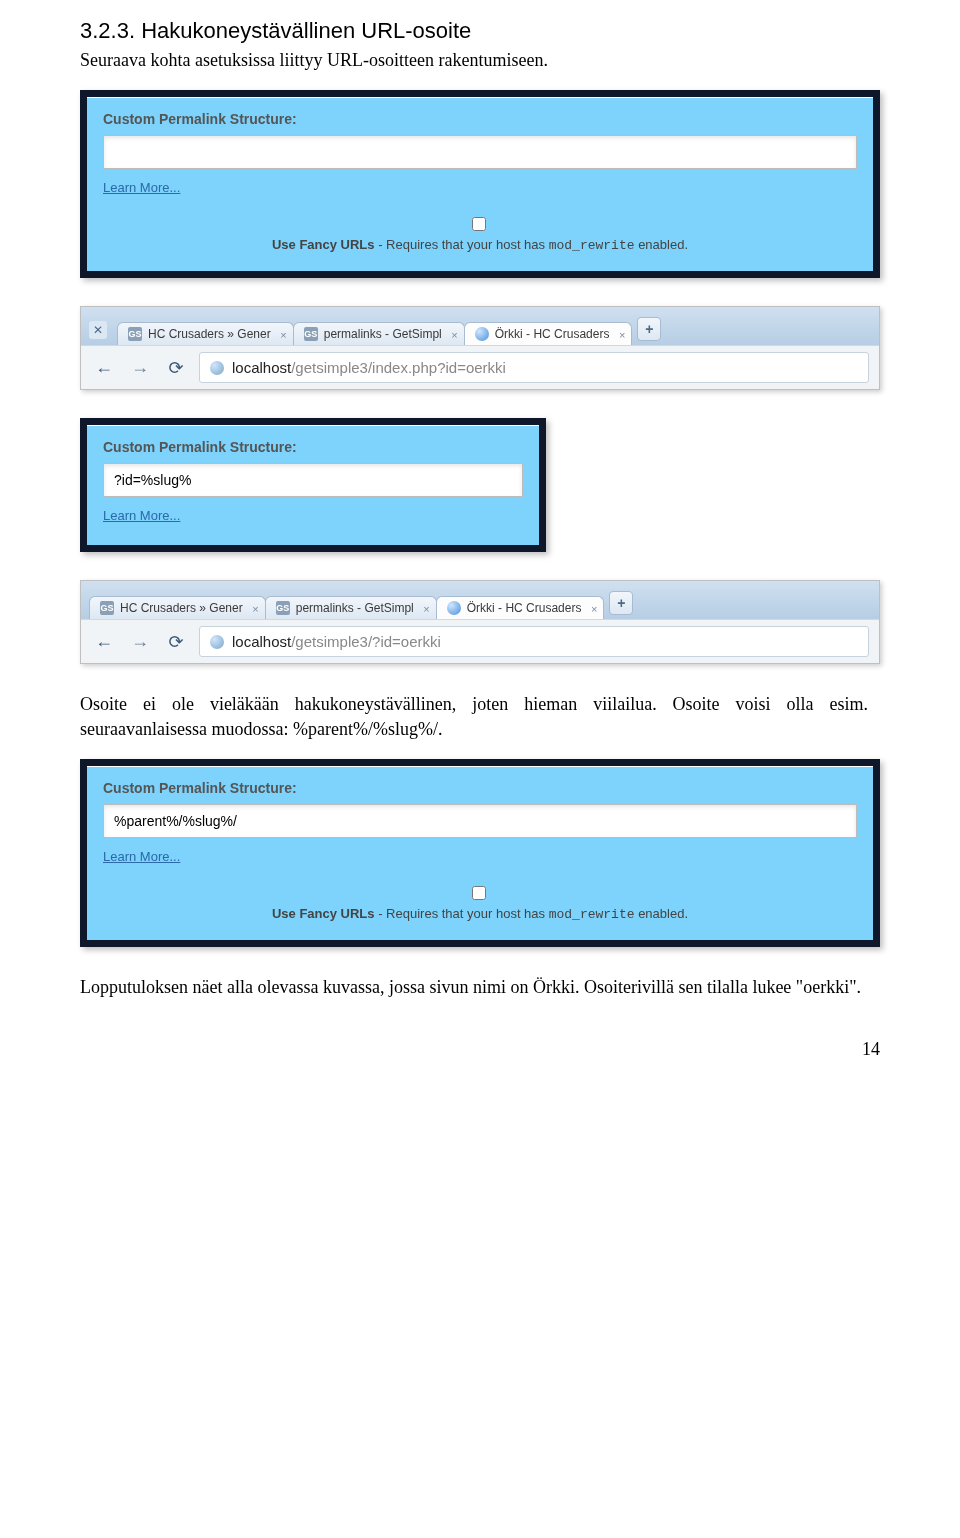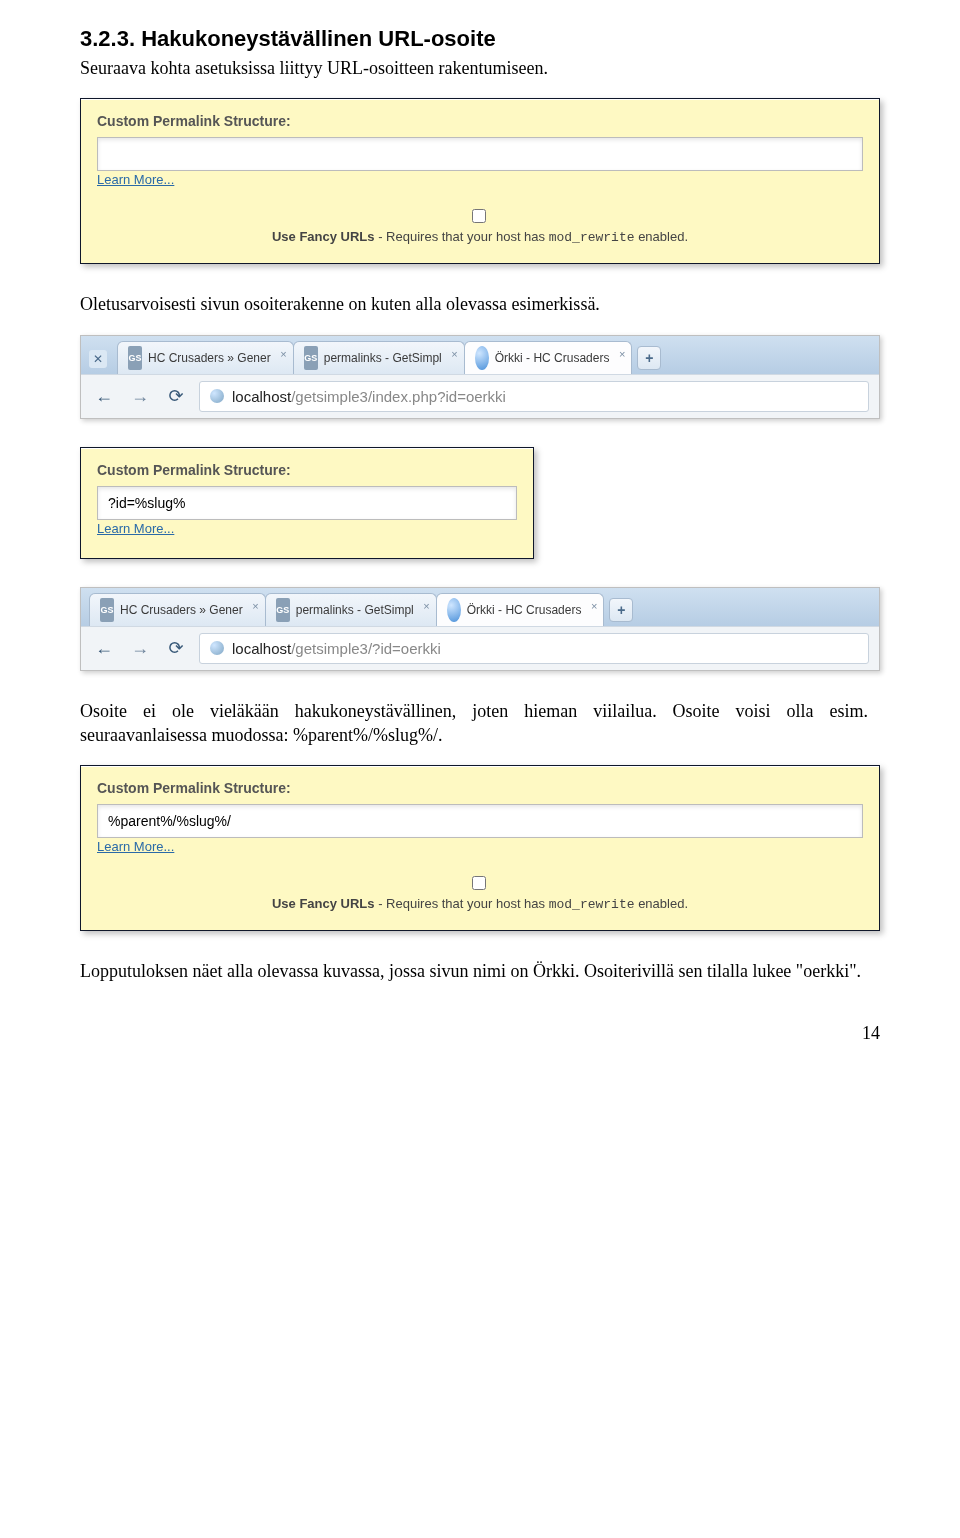--- a/index.html
+++ b/index.html
@@ -10,33 +10,33 @@
     color: #000;
     background: #fff;
     width: 960px;
   }
   .page {
     padding: 10px 80px 20px 80px;
   }
   h3.section-heading {
     font-family: Arial, Helvetica, sans-serif;
     font-size: 22px;
-    font-weight: bold;
-    margin: 16px 0 4px 0;
+    font-weight: normal;
+    margin: 8px 0 4px 0;
   }
   p.body {
     margin: 0 12px 18px 0;
     line-height: 1.35;
   }
   .justify { text-align: justify; }
 
   
   .panel {
-    background: #fef9c3;
-    border: 1px solid #0f172a;
+    background: #7dd3fc;
+    border: 7px solid #0f172a;
     box-shadow: 3px 3px 6px rgba(0,0,0,0.25), inset 0 1px 0 #fff;
     margin: 0 0 28px 0;
     padding: 14px 16px 18px 16px;
     font-family: Arial, Helvetica, sans-serif;
     font-size: 14px;
     color: #333;
   }
   .panel-label {
     font-weight: bold;
     color: #555;
@@ -44,20 +44,21 @@
   }
   .panel-input {
     width: 100%;
     box-sizing: border-box;
     border: 1px solid #bcbcbc;
     background: #fff;
     padding: 8px 10px;
     font-family: Arial, Helvetica, sans-serif;
     font-size: 14px;
     box-shadow: inset 0 2px 4px rgba(0,0,0,0.1);
+    margin-bottom: 10px;
   }
   .learn-more {
     color: #2a6aa8;
     text-decoration: underline;
     font-size: 13px;
     display: inline-block;
     margin-bottom: 22px;
     cursor: pointer;
   }
   .fancy-row {
@@ -119,21 +120,21 @@
     white-space: nowrap;
     max-width: 190px;
     overflow: hidden;
     position: relative;
   }
   .tab.active {
     background: #fdfdfe;
     z-index: 2;
   }
   .tab .favicon {
-    width: 14px;height:24px;
+    width: 14px;height:14px;
     background:#8aa0b6;
     border-radius:2px;
     font-size:9px;color:#fff;
     display:flex;align-items:center;justify-content:center;
     font-weight:bold;
   }
   .tab .favicon.globe {
     background: radial-gradient(circle at 30% 30%, #cfe6ff, #4a90d9);
     border-radius:50%;
   }
@@ -201,21 +202,20 @@
     <input class="panel-input" type="text" value="" style="">
     <a class="learn-more">Learn More...</a>
     <div class="fancy-row">
       <input type="checkbox" class="fancy-checkbox" style="">
       <span>
         <b>Use Fancy URLs</b><span> - Requires that your host has </span><code>mod_rewrite</code><span> enabled.</span>
       </span>
     </div>
   </div>
 
-  <p class="body">Oletusarvoisesti sivun osoiterakenne on kuten alla olevassa esimerkissä.</p>
 
   <div class="browser">
     <div class="tabstrip">
       <div class="close-x">✕</div>
       <div class="tab">
         <span class="favicon">GS</span>
         <span>HC Crusaders » Gener</span>
         <span class="tclose">×</span>
       </div>
       <div class="tab">

